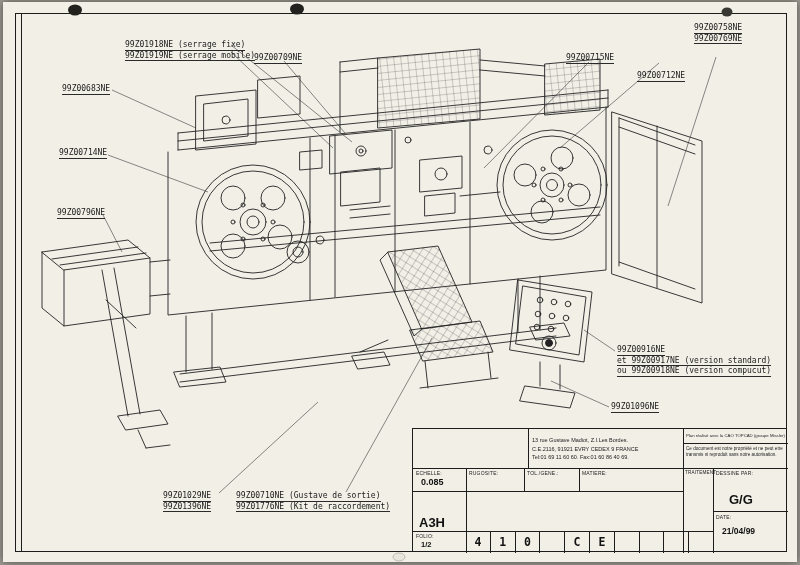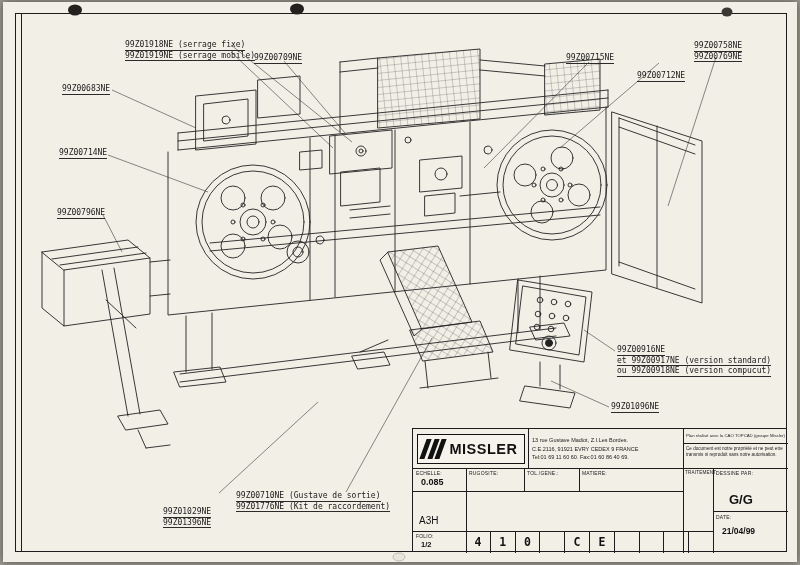--- a/index.html
+++ b/index.html
@@ -187,33 +187,33 @@
 </div>
 <div class="callout" style="left:57px;top:208px">
   <div>99Z00796NE</div>
 </div>
 <div class="callout" style="left:566px;top:53px">
   <div>99Z00715NE</div>
 </div>
 <div class="callout" style="left:637px;top:71px">
   <div>99Z00712NE</div>
 </div>
-<div class="callout" style="left:694px;top:41px">
+<div class="callout" style="left:694px;top:23px">
   <div>99Z00758NE</div>
   <div>99Z00769NE</div>
 </div>
 <div class="callout" style="left:617px;top:345px">
   <div class="indent">99Z00916NE</div>
   <div>et 99Z00917NE (version standard)</div>
   <div>ou 99Z00918NE (version compucut)</div>
 </div>
 <div class="callout" style="left:611px;top:402px">
   <div>99Z01096NE</div>
 </div>
-<div class="callout" style="left:163px;top:507px">
+<div class="callout" style="left:163px;top:491px">
   <div>99Z01029NE</div>
   <div>99Z01396NE</div>
 </div>
 <div class="callout" style="left:236px;top:491px">
   <div>99Z00710NE (Gustave de sortie)</div>
   <div>99Z01776NE (Kit de raccordement)</div>
 </div>
 
 <div class="tb">
 
@@ -222,28 +222,20 @@
   <div class="hl" style="left:0;top:62px;width:270px"></div>
   <div class="hl" style="left:300px;top:82px;width:75px"></div>
   <div class="hl" style="left:0;top:102px;width:300px"></div>
   <div class="vl" style="left:115px;top:0;height:39px"></div>
   <div class="vl" style="left:270px;top:0;height:124px"></div>
   <div class="vl" style="left:53px;top:39px;height:85px"></div>
   <div class="vl" style="left:111px;top:39px;height:23px"></div>
   <div class="vl" style="left:166px;top:39px;height:23px"></div>
   <div class="vl" style="left:300px;top:39px;height:85px"></div>
 
-  <div class="logo-box">
-    <span class="logo-bars">
-        <i></i>
-        <i></i>
-        <i></i>
-      </span>
-    <span class="logo-text">MISSLER</span>
-  </div>
 
   <div class="addr">
     <div>13 rue Gustave Madiot, Z.I.Les Bordes.</div>
     <div>C.E.2116, 91921 EVRY CEDEX 9 FRANCE</div>
     <div>Tel:01 69 11 60 60. Fax:01 60 86 40 69.</div>
   </div>
 
   <div class="notice-top">Plan réalisé avec la CAO TOPCAD (groupe Missler)</div>
   <div class="notice-bottom">Ce document est notre propriété et ne peut etre transmis ni reproduit sans notre autorisation.</div>
 
@@ -252,21 +244,21 @@
   <span class="lbl" style="left:56px;top:41px">RUGOSITE:</span>
   <span class="lbl" style="left:114px;top:41px">TOL./GENE.:</span>
   <span class="lbl" style="left:169px;top:41px">MATIERE:</span>
   <span class="lbl" style="left:272px;top:41px;font-size:4.6px">TRAITEMENT:</span>
 
   <span class="lbl" style="left:303px;top:41px">DESSINE PAR:</span>
   <span class="val" style="left:316px;top:63px;font-size:13px">G/G</span>
   <span class="lbl" style="left:303px;top:85px">DATE:</span>
   <span class="val" style="left:309px;top:97px;font-size:8.5px">21/04/99</span>
 
-  <span class="val" style="left:6px;top:86px;font-size:10px;font-weight:normal">A3H</span>
+  <span class="val" style="left:6px;top:86px;font-size:13px;font-weight:bold">A3H</span>
   <span class="lbl" style="left:3px;top:104px">FOLIO:</span>
   <span class="val" style="left:8px;top:111px;font-size:7.5px">1/2</span>
 
 
   <div class="strip">
     <span>4</span>
     <span>1</span>
     <span>0</span>
     <span></span>
     <span>C</span>

